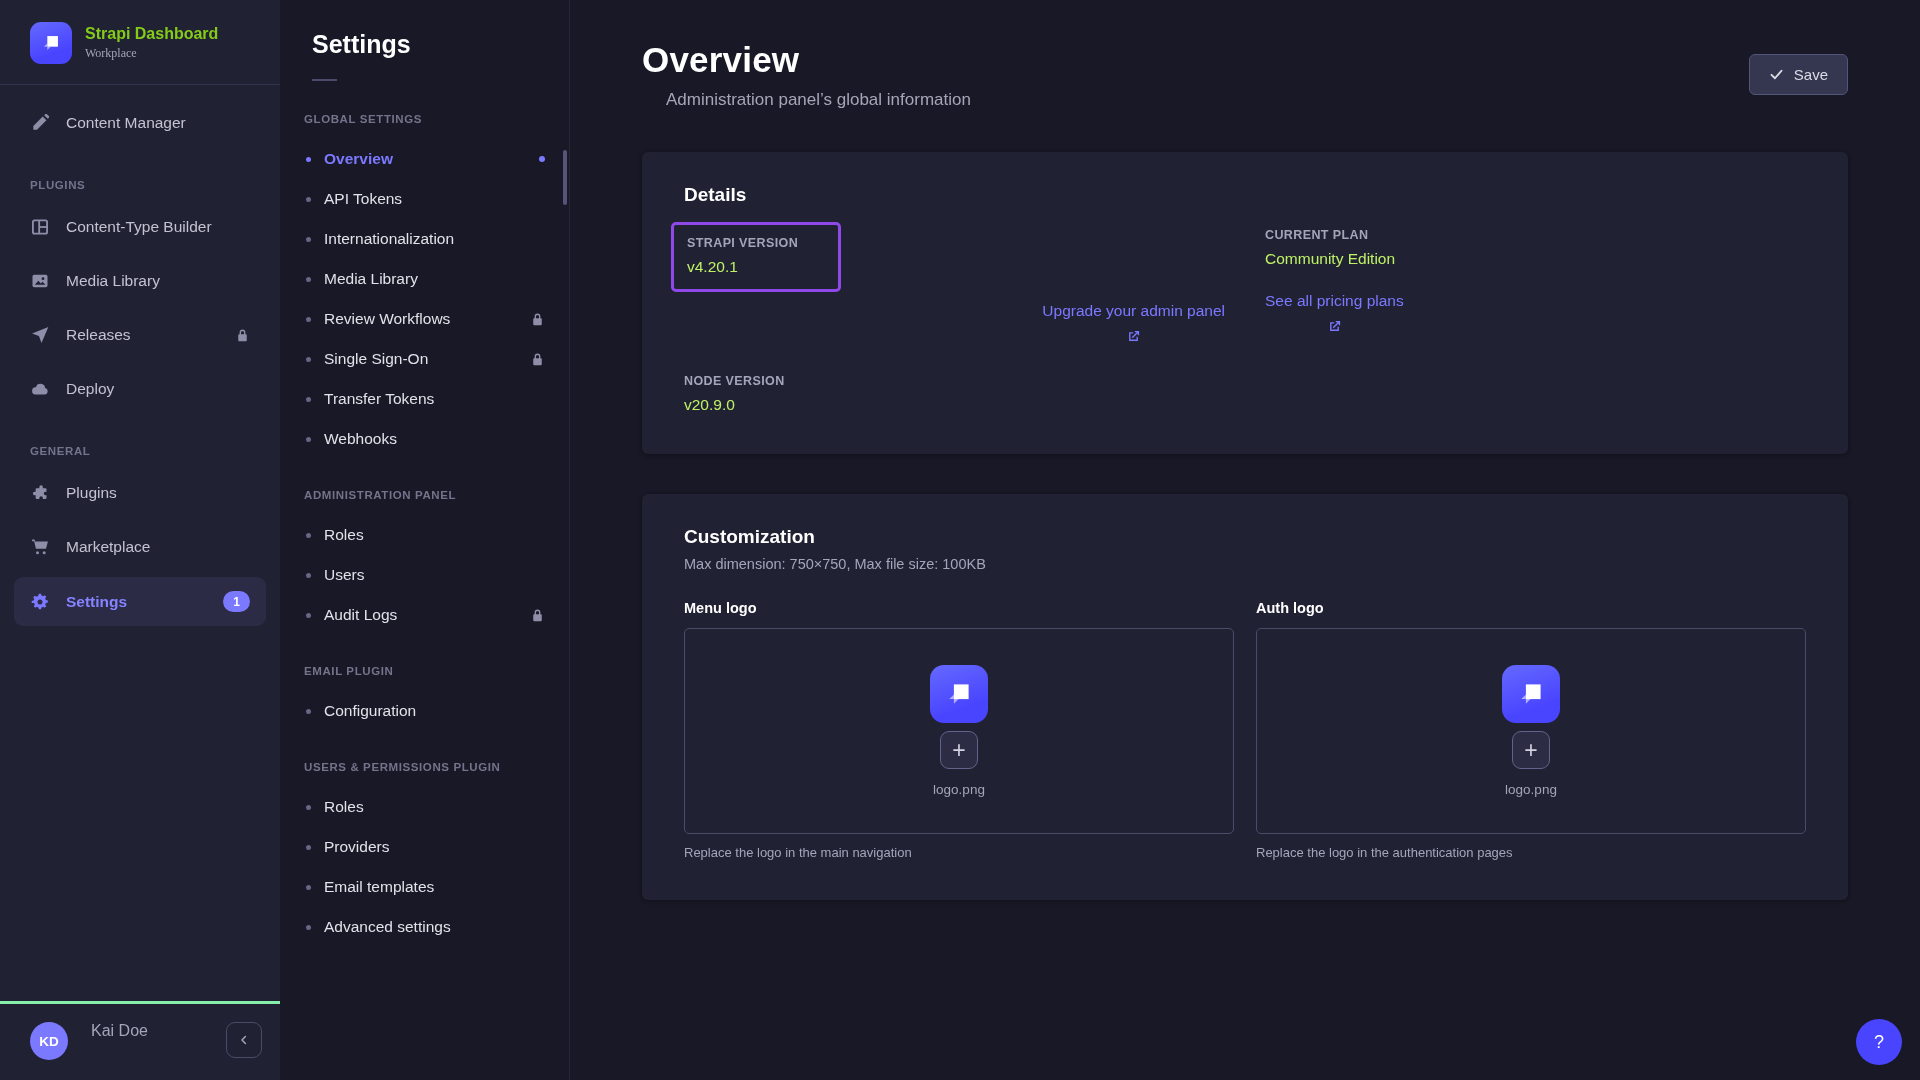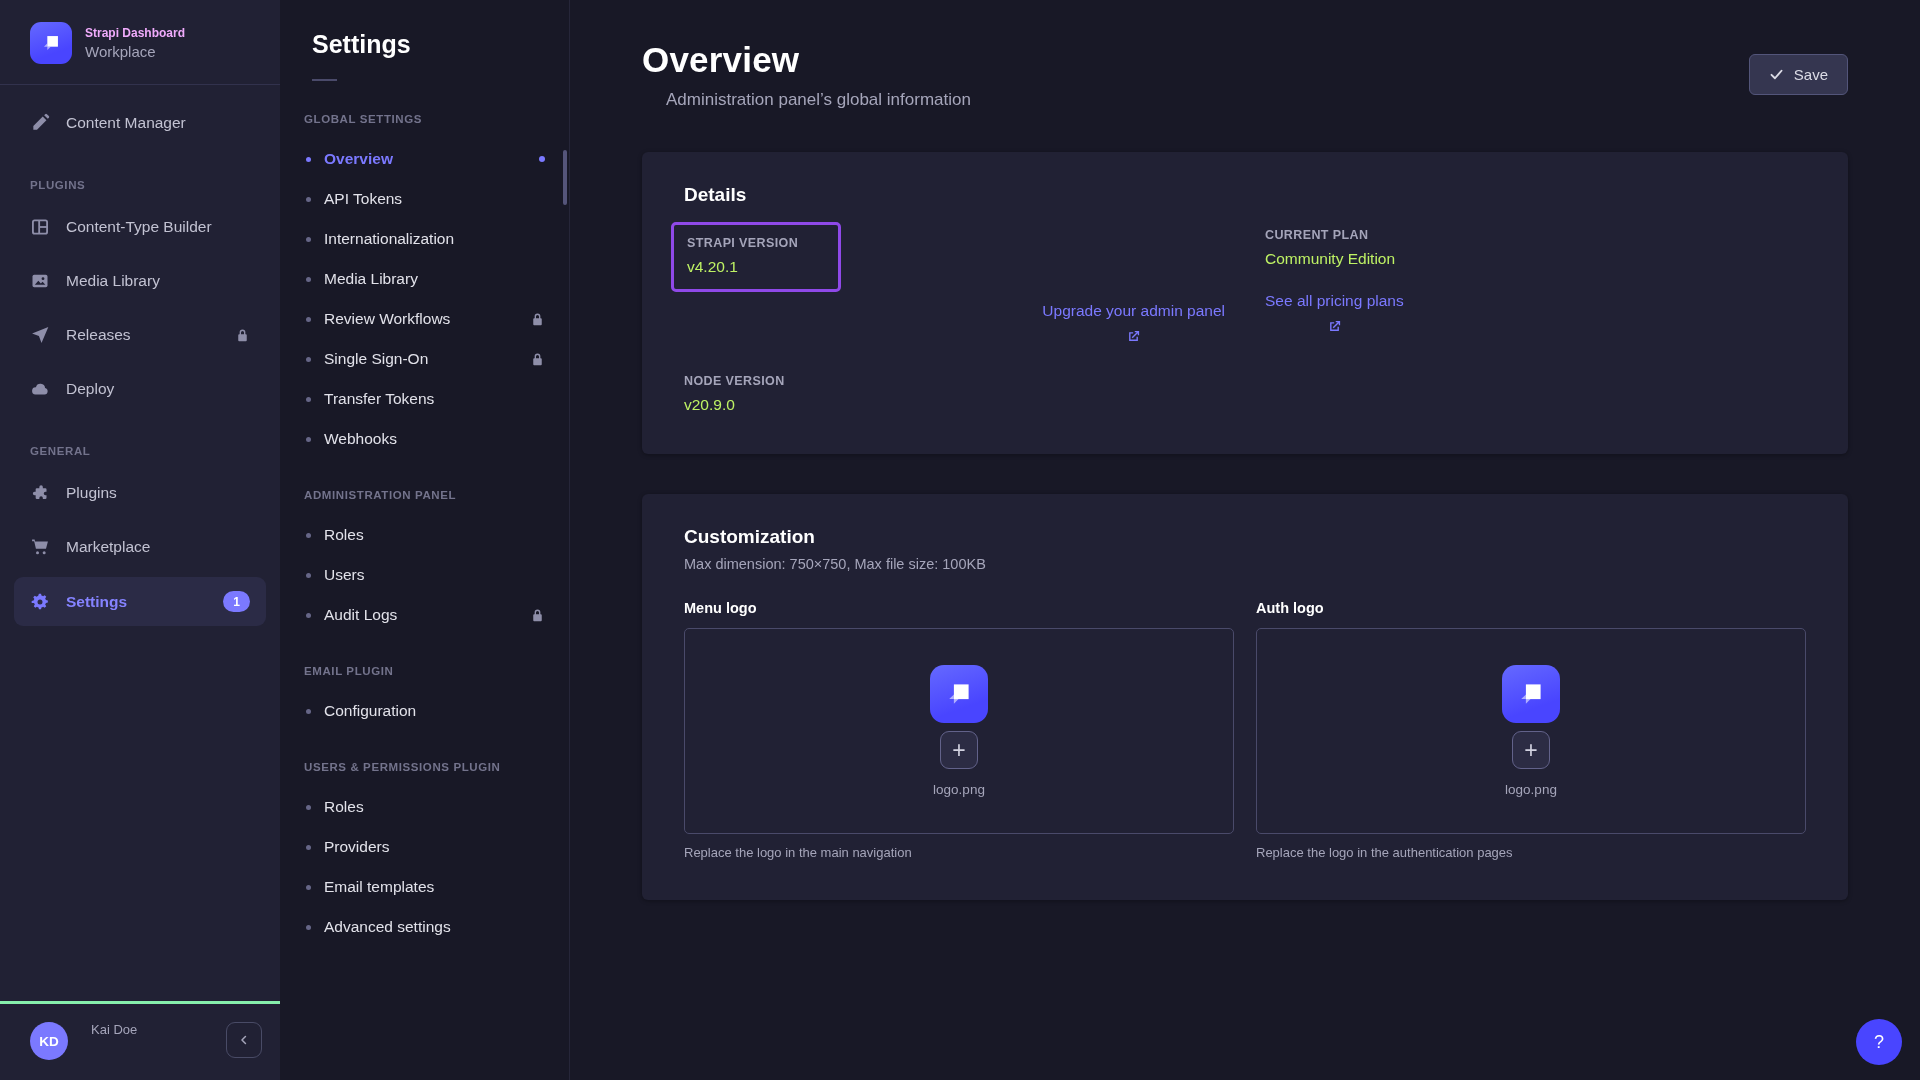--- a/index.html
+++ b/index.html
@@ -16,22 +16,22 @@
   .main-nav {
     width: 280px; height: 1080px; background: #212134;
     display: flex; flex-direction: column; flex-shrink: 0;
   }
   .brand { display: flex; align-items: center; gap: 13px; padding: 22px 30px 20px 30px; }
   .brand-logo {
     width: 42px; height: 42px; border-radius: 11px; flex-shrink: 0;
     background: linear-gradient(160deg, #6569ff 0%, #4945ff 70%);
     display: flex; align-items: center; justify-content: center;
   }
-  .brand-text .brand-title { font-size: 12px; font-weight: bold; color: #f0abfc; }
-  .brand-text .brand-sub { font-size: 15px; color: #a5a5ba; margin-top: 3px; }
+  .brand-text .brand-title { font-size: 16px; font-weight: bold; color: #84cc16; }
+  .brand-text .brand-sub { font-size: 12px; color: #a5a5ba; margin-top: 3px; font-family: Liberation Serif, serif; }
   .nav-divider { height: 1px; background: #32324d; }
   .nav-scroll { padding: 14px 14px 0 14px; }
   .nav-item {
     display: flex; align-items: center; gap: 16px;
     padding: 14px 16px; border-radius: 9px; cursor: pointer;
     color: #c2c2d2; font-size: 15.5px; margin-bottom: 6px;
   }
   .nav-item .ico { width: 20px; height: 20px; color: #8e8ea9; flex-shrink: 0; }
   .nav-item.active { background: #2b2b46; color: #8583ff; font-weight: bold; }
   .nav-item.active .ico { color: #7b79ff; }
@@ -48,21 +48,21 @@
   }
   .user-area {
     margin-top: auto; border-top: 3px solid #86efac;
     display: flex; gap: 7px; padding: 18px 18px 20px 30px;
   }
   .avatar {
     width: 38px; height: 38px; border-radius: 50%; background: #7b79ff;
     color: #ffffff; font-size: 13.5px; font-weight: bold;
     display: flex; align-items: center; justify-content: center; flex-shrink: 0;
   }
-  .user-name { font-size: 13px; color: #a5a5ba; margin-left: 16px; }
+  .user-name { font-size: 16px; color: #a5a5ba; margin-left: 16px; }
   .collapse-btn {
     margin-left: auto; width: 36px; height: 36px; border-radius: 9px;
     border: 1px solid #494b66; background: transparent; color: #a5a5ba;
     display: flex; align-items: center; justify-content: center; cursor: pointer;
   }
 
   
   .settings-nav {
     width: 290px; height: 1080px; background: #181826;
     border-right: 1px solid #262639; flex-shrink: 0; position: relative;

